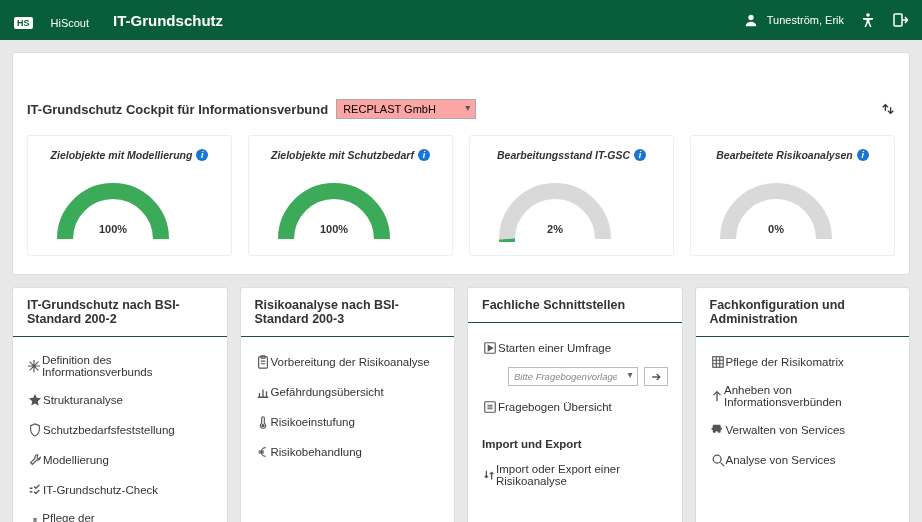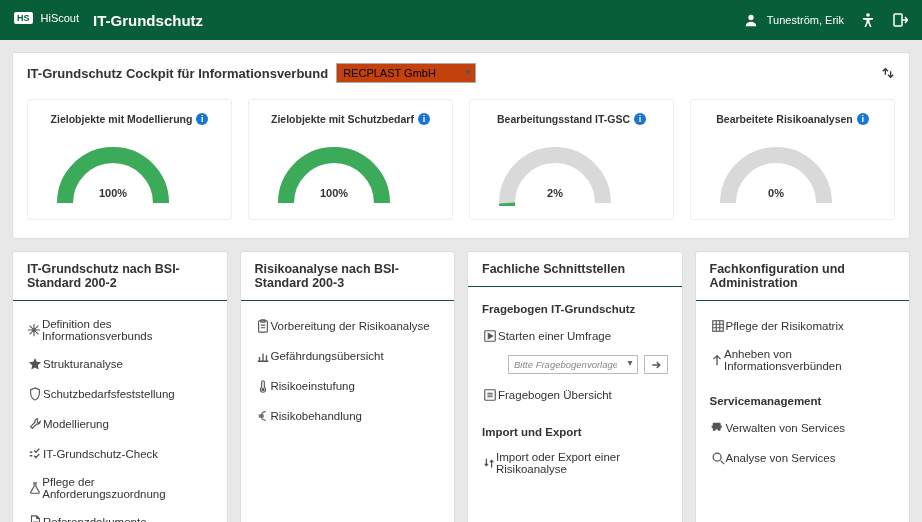--- a/index.html
+++ b/index.html
@@ -1,36 +1,36 @@
 <!DOCTYPE html>
 <html><head>
 <meta charset="utf-8">
 <style>
 * { margin: 0; padding: 0; box-sizing: border-box; }
 body { font-family: -apple-system, BlinkMacSystemFont, "Segoe UI", Arial, sans-serif; background: #e8e8e8; font-size: 12px; color: #333; }
 .header { background: #085e39; color: #fff; height: 40px; display: flex; align-items: center; padding: 0 14px; justify-content: space-between; }
-.header-left { display: flex; align-items: flex-start; gap: 8px; }
+.header-left { display: flex; align-items: flex-end; gap: 18px; }
 .logo-badge { background: #fff; color: #085e39; font-size: 9px; font-weight: bold; padding: 1px 3px; border-radius: 2px; }
 .brand { font-size: 11px; }
 .page-title { font-size: 15px; font-weight: bold; margin-left: 6px; }
 .header-right { display: flex; align-items: center; gap: 16px; font-size: 11px; }
 .header-right .user { display: flex; align-items: center; gap: 8px; }
 .header-icon { width: 16px; height: 16px; display: inline-flex; align-items: center; justify-content: center; }
 .content { padding: 12px; }
 .cockpit-card { background: #fff; border: 1px solid #ddd; border-radius: 3px; padding: 10px 14px 18px; margin-bottom: 12px; }
-.cockpit-header { display: flex; align-items: center; justify-content: space-between; }
+.cockpit-header { display: flex; align-items: center; justify-content: space-between; margin-top: 36px; }
 .cockpit-title-row { display: flex; align-items: center; gap: 8px; }
 .cockpit-title { font-size: 13px; font-weight: bold; }
 .select-wrap { position: relative; }
-.select-wrap select { font-size: 11px; padding: 3px 24px 3px 6px; border: 1px solid #aaa; background: #c2410c; appearance: none; min-width: 140px; }
+.select-wrap select { font-size: 11px; padding: 3px 24px 3px 6px; border: 1px solid #aaa; background: #fca5a5; appearance: none; min-width: 140px; }
 .select-wrap::after { content: "▾"; position: absolute; right: 6px; top: 3px; font-size: 10px; pointer-events: none; color: #555; }
 .refresh-btn { background: none; border: none; cursor: pointer; color: #333; }
 .gauges { display: flex; gap: 16px; margin-top: 16px; }
 .gauge-card { flex: 1; border: 1px solid #eee; border-radius: 3px; padding: 12px 10px 6px; text-align: center; position: relative; }
-.gauge-label { font-size: 10.5px; font-weight: bold; display: inline-flex; align-items: center; gap: 4px; margin-bottom: 8px; }
+.gauge-label { font-size: 10.5px; font-weight: bold; display: inline-flex; align-items: center; gap: 4px; margin-bottom: 8px; font-style: italic; }
 .info-dot { width: 12px; height: 12px; border-radius: 50%; background: #1976d2; color: #fff; font-size: 9px; font-weight: bold; display: inline-flex; align-items: center; justify-content: center; }
 .gauge-svg { width: 150px; height: 80px; }
 .gauge-value { font-size: 11px; font-weight: bold; }
 .panels { display: flex; gap: 12px; }
 .panel { background: #fff; border: 1px solid #ddd; border-radius: 3px; flex: 1; display: flex; flex-direction: column; }
 .panel-header { padding: 10px 14px; border-bottom: 1px solid #14532d; font-size: 12.5px; font-weight: bold; }
 .panel-body { padding: 10px 14px 16px; }
 .link-item { display: flex; align-items: center; padding: 7px 0; font-size: 11.5px; color: #333; cursor: pointer; }
 .link-item .icon { width: 16px; height: 16px; display: inline-flex; align-items: center; justify-content: center; color: #555; }
 .subhead { font-size: 11.5px; font-weight: bold; margin: 6px 0 6px; }
@@ -231,21 +231,20 @@
               </svg>
             </span>
             <span>Risikobehandlung</span>
           </div>
         </div>
     </div>
 
     <div class="panel">
       <div class="panel-header">Fachliche Schnittstellen</div>
       <div class="panel-body">
-        <div class="subhead">Fragebogen IT-Grundschutz</div>
         <div class="link-item">
           <span class="icon">
               <svg viewBox="0 0 16 16" width="14" height="14" fill="none" stroke="#555" stroke-width="1.3">
                 <rect x="2" y="2" width="12" height="12" rx="1"></rect>
                 <path d="M6 5l5 3-5 3z" fill="#555"></path>
               </svg>
             </span>
           <span>Starten einer Umfrage</span>
         </div>
         <div class="survey-select-row">
@@ -296,21 +295,20 @@
             </div>
             <div class="link-item">
               <span class="icon">
                 <svg viewBox="0 0 16 16" width="14" height="14" fill="none" stroke="#555" stroke-width="1.5">
                   <path d="M8 14V3M4 7l4-4 4 4"></path>
                 </svg>
               </span>
               <span>Anheben von Informationsverbünden</span>
             </div>
           </div>
-        <div class="subhead mt">Servicemanagement</div>
         <div id="p4b">
             <div class="link-item">
               <span class="icon">
                 <svg viewBox="0 0 16 16" width="14" height="14" fill="#555">
                   <path d="M6 2h4a1 1 0 011 1v2a1.5 1.5 0 110 3v2a1 1 0 01-1 1H8a1.5 1.5 0 10-3 0H3a1 1 0 01-1-1V8a1.5 1.5 0 110-3V3a1 1 0 011-1h3z"></path>
                 </svg>
               </span>
               <span>Verwalten von Services</span>
             </div>
             <div class="link-item">

